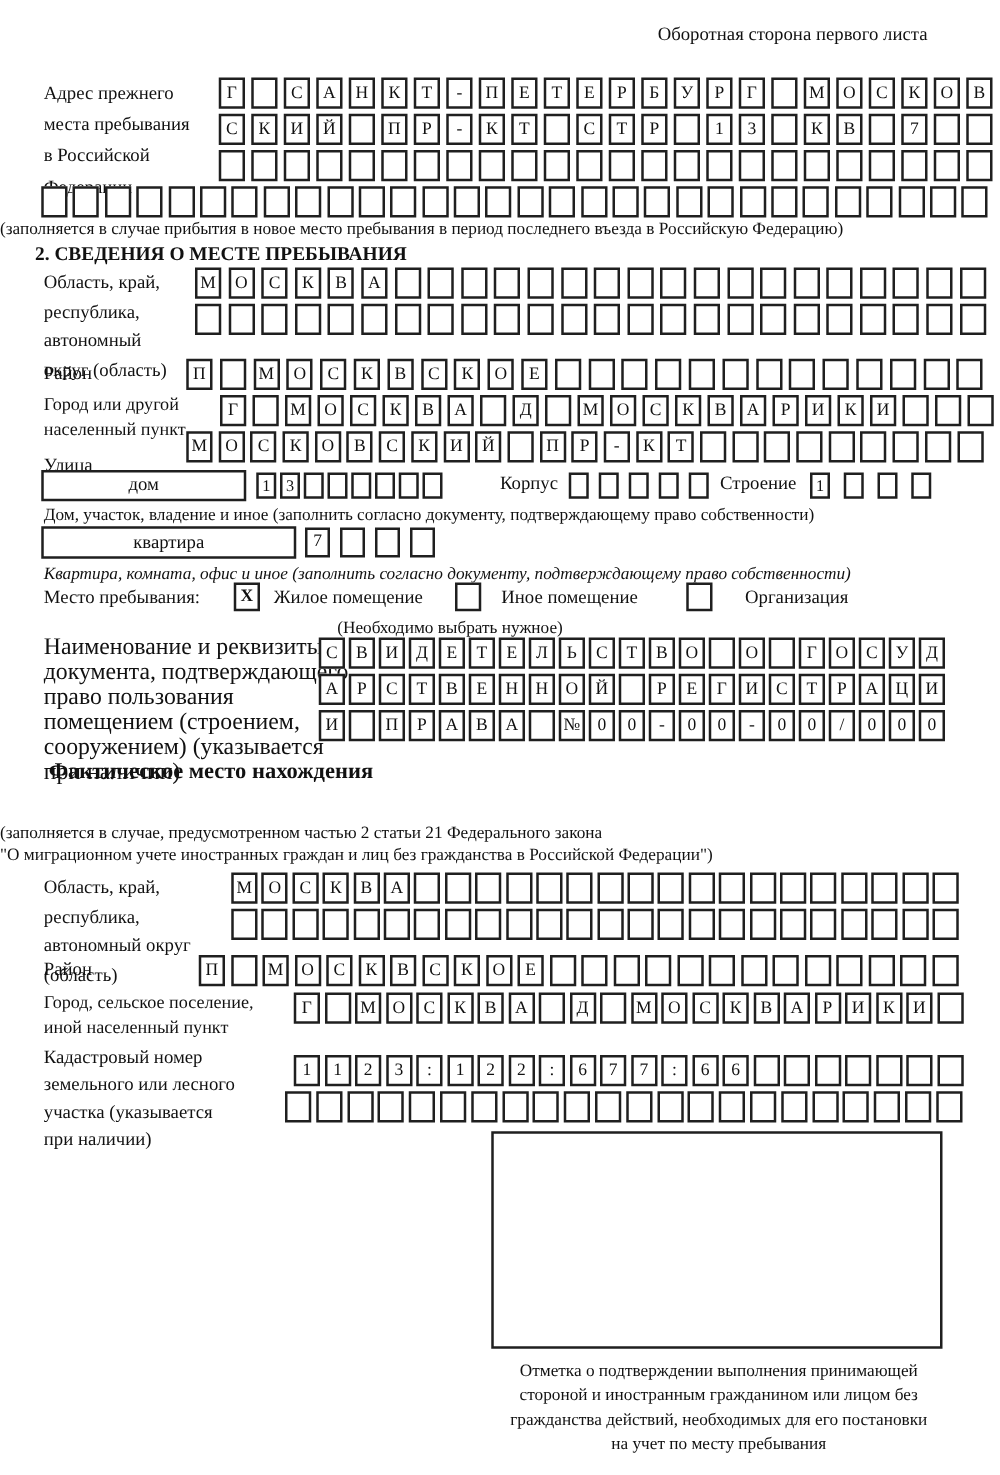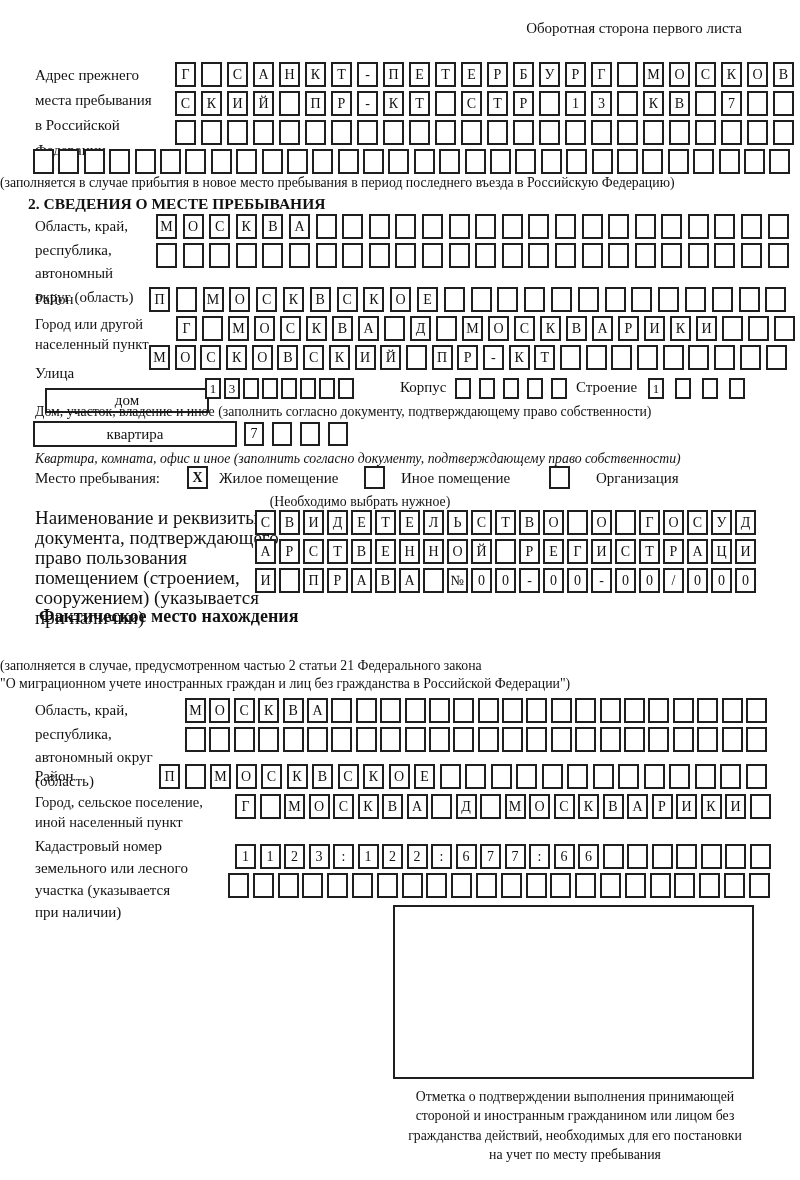--- a/index.html
+++ b/index.html
@@ -297,21 +297,21 @@
       <span class="cell"></span>
       <span class="cell"></span>
       <span class="cell"></span>
       <span class="cell"></span>
       <span class="cell"></span>
       <span class="cell"></span>
       <span class="cell"></span>
       <span class="cell"></span>
     </div>
 
-  <div class="abs widebox" style="left:45px;top:376px;width:164px;height:25px;margin-top:12px;">дом</div>
+  <div class="abs widebox" style="left:33px;top:376px;width:164px;height:25px;">дом</div>
   <div class="abs cellrow sm" style="left:205px;top:378px;gap:3px;">
       <span class="cell">1</span>
       <span class="cell">3</span>
       <span class="cell"></span>
       <span class="cell"></span>
       <span class="cell"></span>
       <span class="cell"></span>
       <span class="cell"></span>
       <span class="cell"></span>
     </div>

